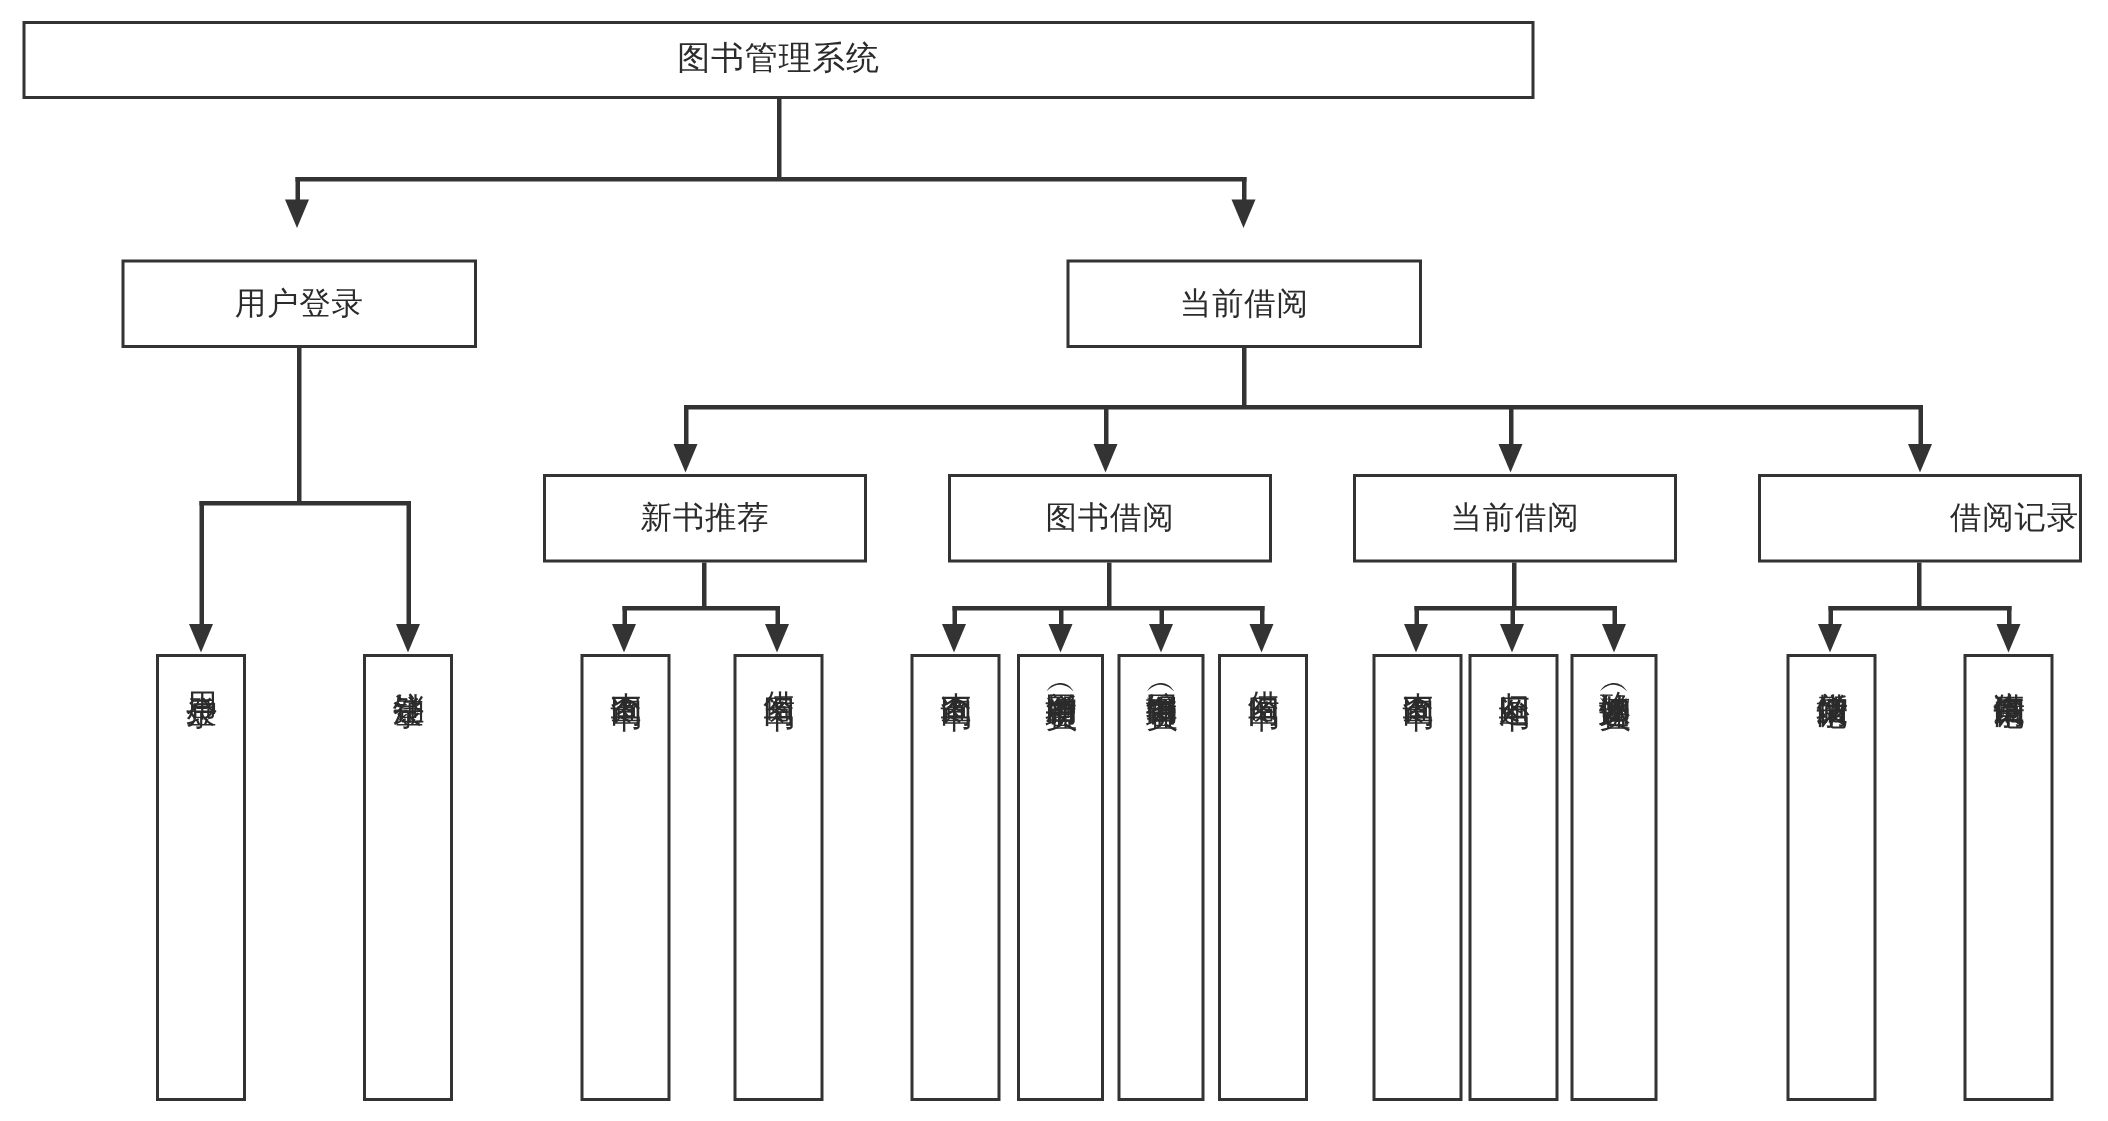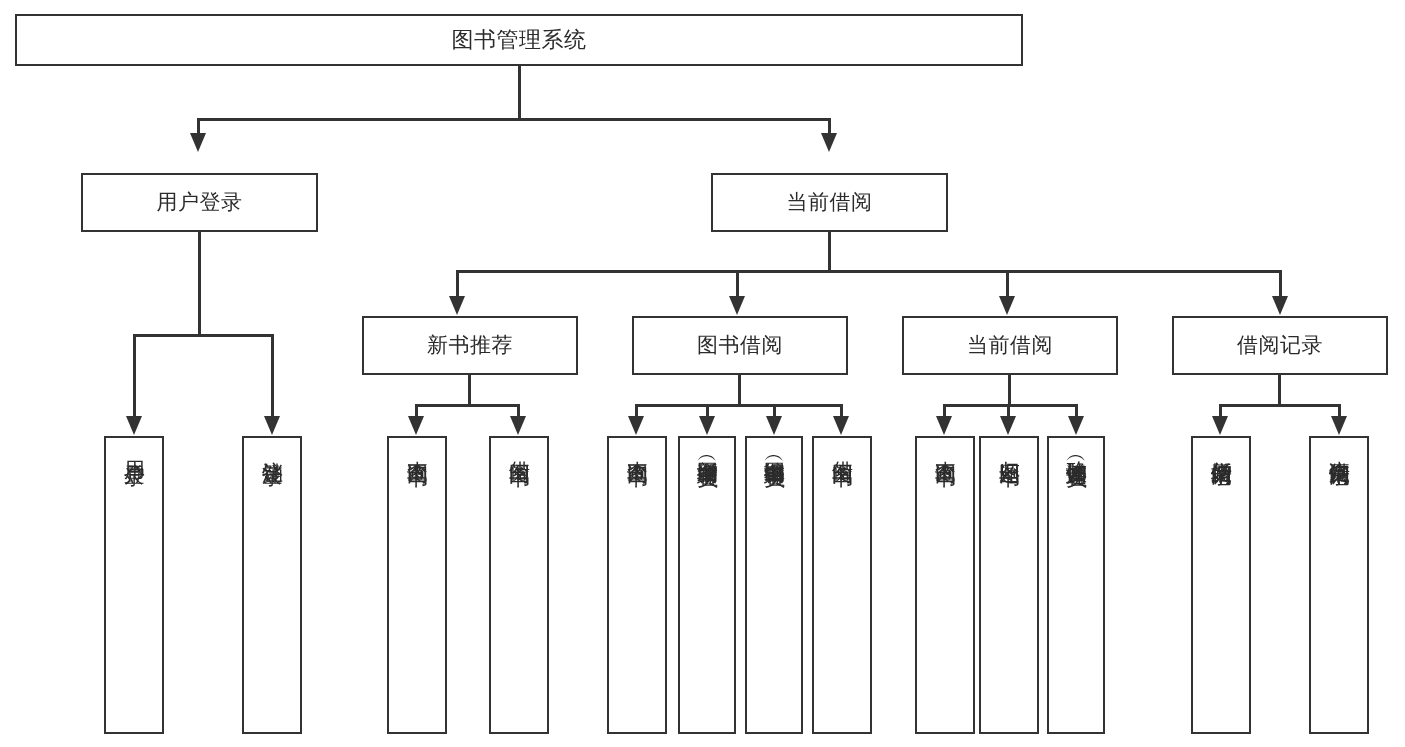--- a/index.html
+++ b/index.html
@@ -133,21 +133,21 @@
 
   <div class="node horiz" id="node-new-book-recommend" style="left:362px; top:316px; width:216px; height:59px;">
     <span class="label">新书推荐</span>
   </div>
   <div class="node horiz" id="node-current-borrow" style="left:902px; top:316px; width:216px; height:59px;">
     <span class="label">当前借阅</span>
   </div>
   <div class="node horiz" id="node-book-borrow" style="left:632px; top:316px; width:216px; height:59px;">
     <span class="label">图书借阅</span>
   </div>
-  <div class="node horiz" id="node-borrow-record" style="left:1172px; top:316px; width:216px; height:59px;">
+  <div class="node horiz" id="node-borrow-record" style="left:1172px; top:316px; width:216px; height:59px;justify-content:flex-end;">
     <span class="label">借阅记录</span>
   </div>
 
   <div class="conn vline" style="left:468px; top:375px; width:3px; height:31px;"></div>
   <div class="conn hline" style="left:415px; top:404px; width:105px; height:3px;"></div>
   <div class="conn vline" style="left:415px; top:404px; width:3px; height:14px;"></div>
   <div class="arrow" style="left:408px; top:416px;"></div>
   <div class="conn vline" style="left:517px; top:404px; width:3px; height:14px;"></div>
   <div class="arrow" style="left:510px; top:416px;"></div>
 

